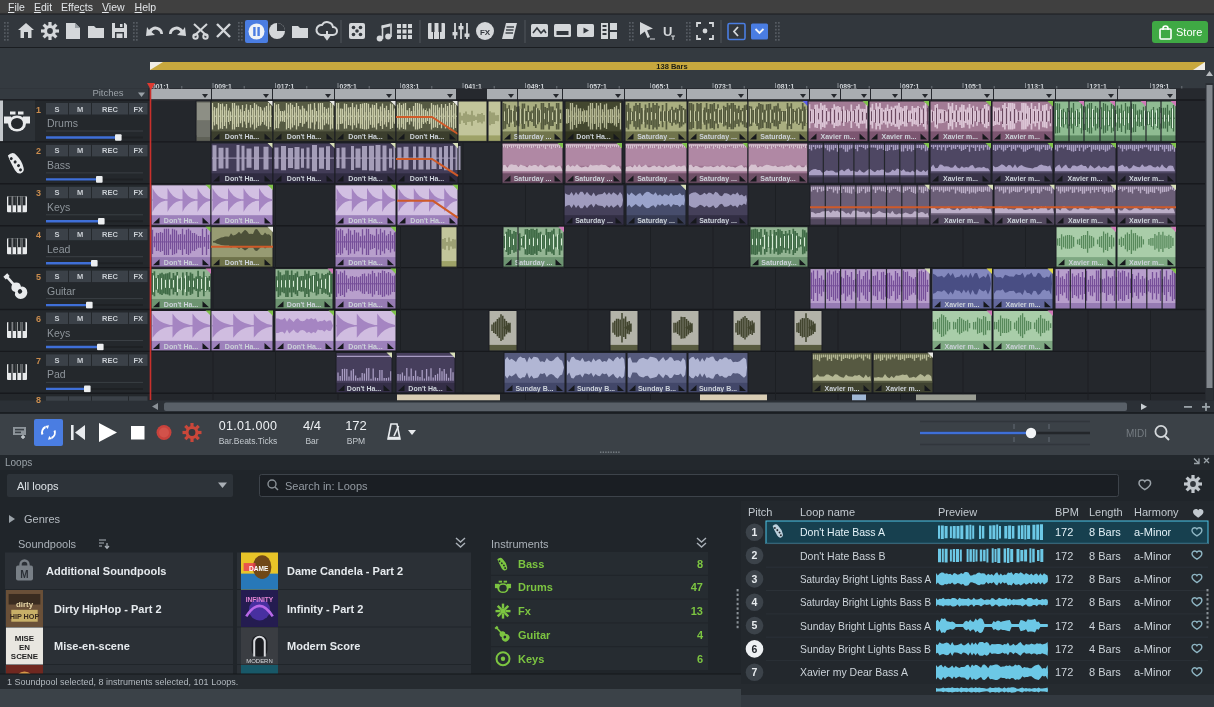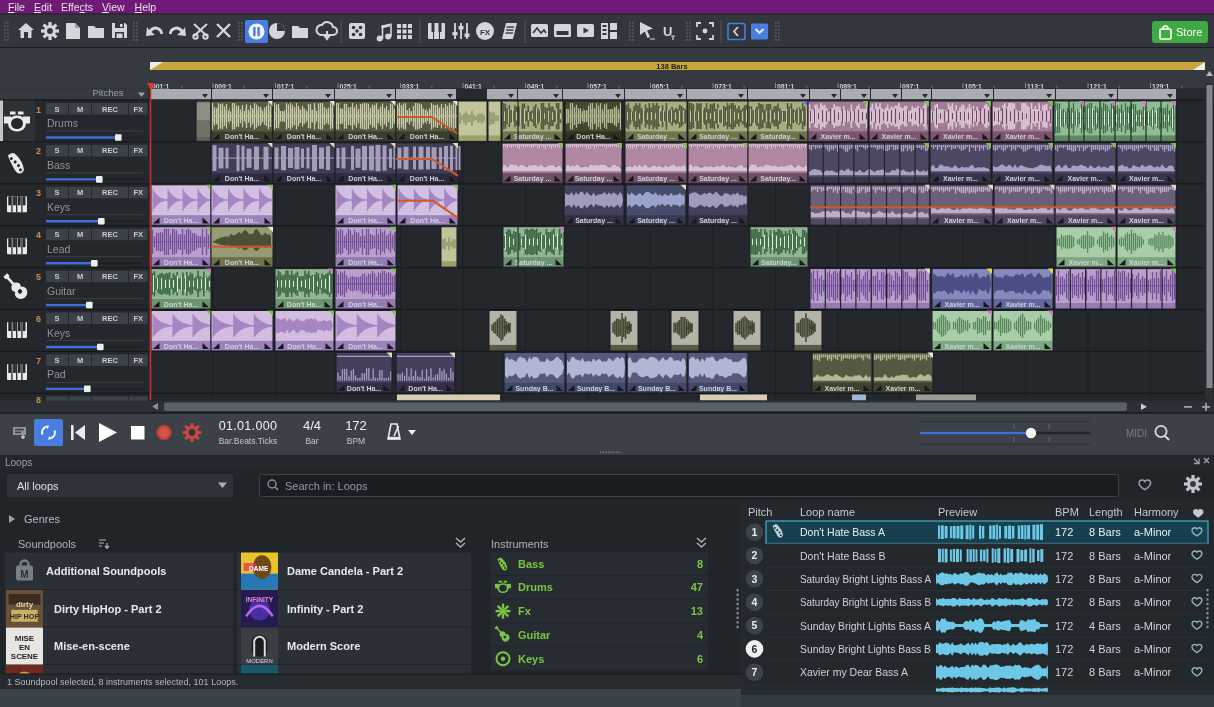--- a/index.html
+++ b/index.html
@@ -1,15 +1,15 @@
 <!DOCTYPE html>
 <html><head><meta charset="utf-8"><style>
 *{margin:0;padding:0;box-sizing:border-box}
 html,body{width:1214px;height:707px;overflow:hidden;background:#24272c;font-family:"Liberation Sans",sans-serif;}
-#menubar{position:absolute;left:0;top:0;width:1214px;height:14px;background:#701a75;color:#e2e5e8;font-size:10.5px}
+#menubar{position:absolute;left:0;top:0;width:1214px;height:14px;background:#404040;color:#e2e5e8;font-size:10.5px}
 #menubar span{display:inline-block;margin-top:0px;line-height:14px}
 svg.main{position:absolute;left:0;top:0}
 </style></head>
 <body>
 <div id="menubar">
 <span style="margin-left:8px"><u>F</u>ile</span><span style="margin-left:9px"><u>E</u>dit</span><span style="margin-left:9px">Effe<u>c</u>ts</span><span style="margin-left:9px"><u>V</u>iew</span><span style="margin-left:10px"><u>H</u>elp</span>
 </div>
 <svg class="main" width="1214" height="707" viewBox="0 0 1214 707" font-family="Liberation Sans, sans-serif">
 <rect x="0" y="14" width="1214" height="34" fill="#32373d"></rect>
 <line x1="0" y1="14" x2="1214" y2="14" stroke="#1a1d21"></line>

